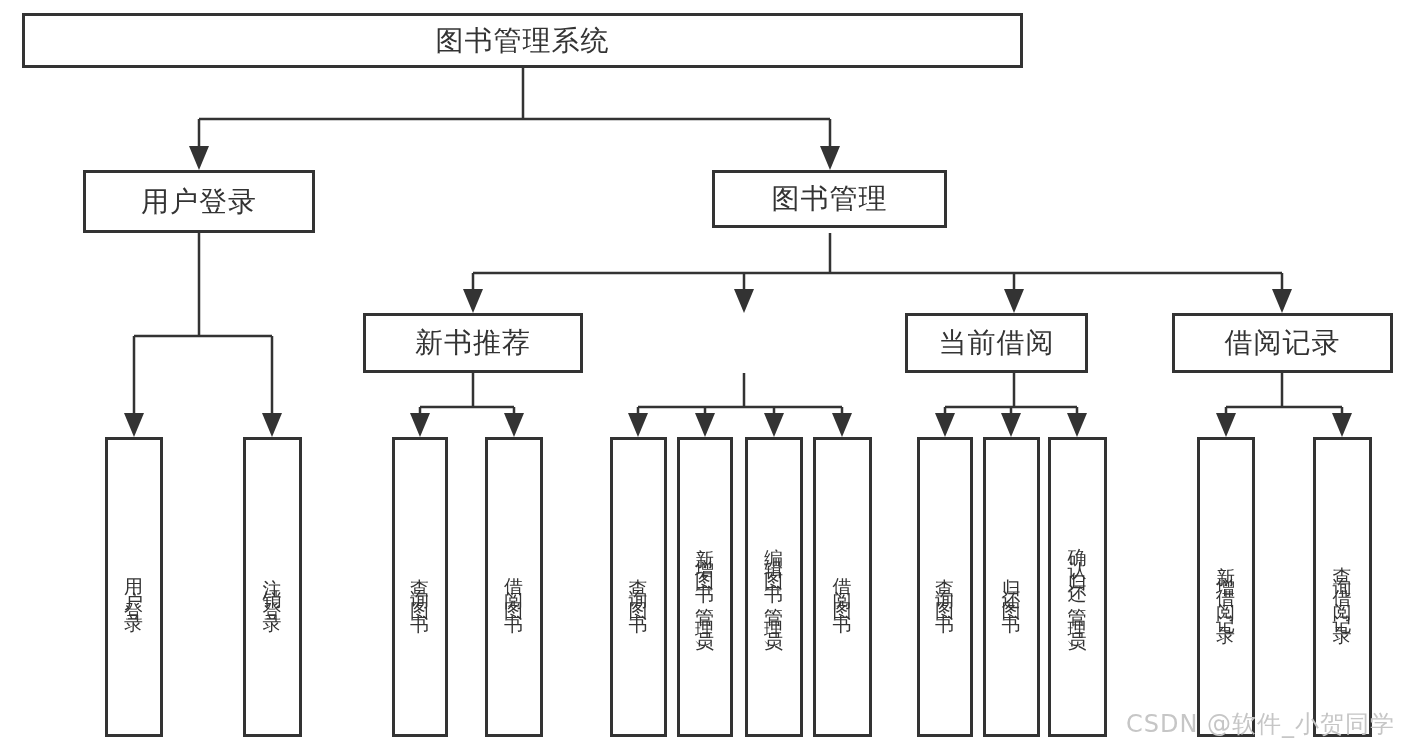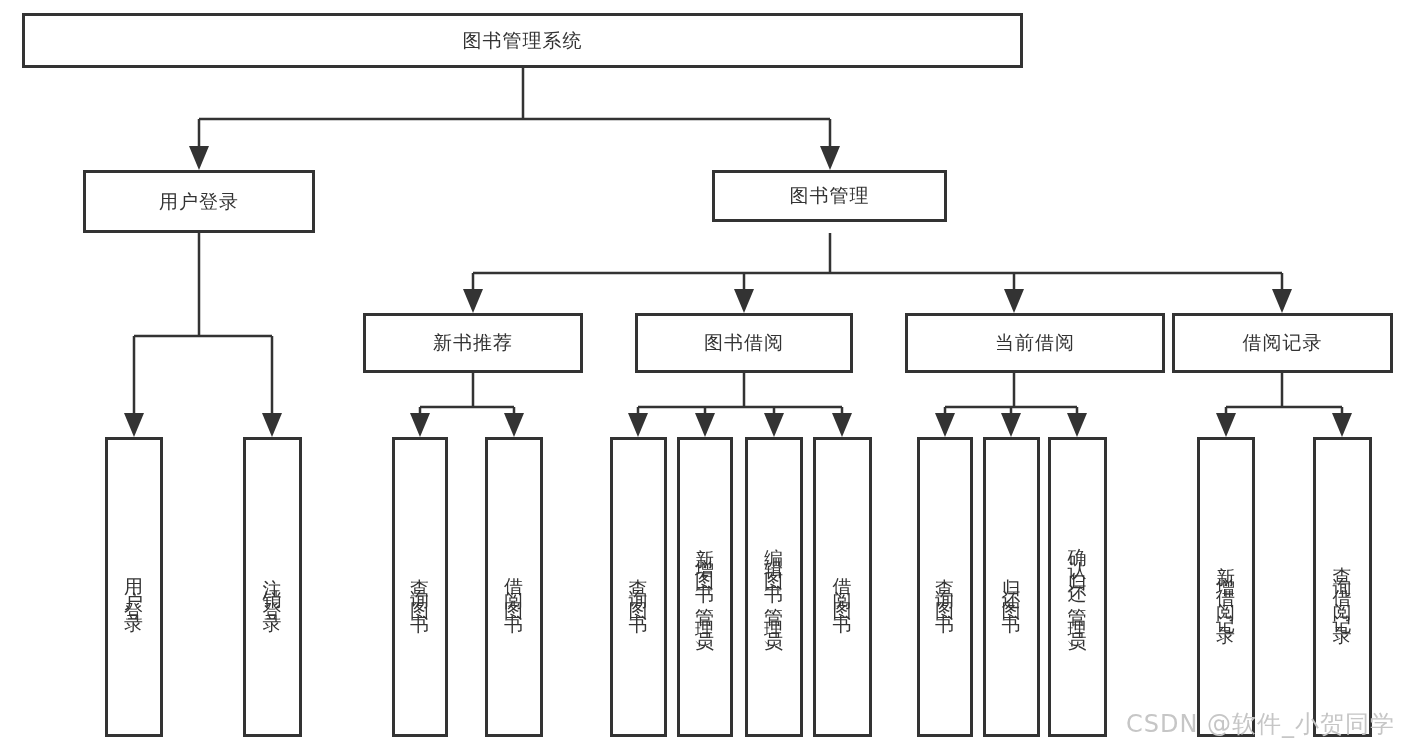--- a/index.html
+++ b/index.html
@@ -28,21 +28,21 @@
     box-sizing: border-box;
     border: 3px solid #333333;
     background: #ffffff;
     color: #333333;
     display: flex;
     align-items: center;
     justify-content: center;
     text-align: center;
   }
   .hbox {
-    font-size: 19px;
+    font-size: 28px;
     letter-spacing: 1px;
     white-space: nowrap;
   }
   .vbox {
     top: 437px;
     height: 300px;
   }
   .vbox .vtext {
     writing-mode: vertical-rl;
     text-orientation: mixed;
@@ -106,31 +106,28 @@
     </g>
   </svg>
 
   <div class="node hbox" style="left:22px; top:13px; width:1001px; height:55px;">
     <span>图书管理系统</span>
   </div>
 
   <div class="node hbox" style="left:83px; top:170px; width:232px; height:63px;">
     <span>用户登录</span>
   </div>
-  <div class="node hbox" style="left:712px; top:170px; width:235px; height:52px;">
+  <div class="node hbox" style="left:712px; top:170px; width:235px; height:58px;">
     <span>图书管理</span>
   </div>
 
   <div class="node hbox" style="left:363px; top:313px; width:220px; height:60px;justify-content:center;">
     <span>新书推荐</span>
   </div>
-  <div class="node hbox" style="left:635px; top:313px; width:218px; height:60px;">
-    <span>图书借阅</span>
-  </div>
-  <div class="node hbox" style="left:905px; top:313px; width:260px; height:60px;">
+  <div class="node hbox" style="left:905px; top:313px; width:183px; height:60px;">
     <span>当前借阅</span>
   </div>
   <div class="node hbox" style="left:1172px; top:313px; width:221px; height:60px;">
     <span>借阅记录</span>
   </div>
 
   <div class="node vbox" style="left:105px; width:58px;">
     <span class="vtext">用户登录</span>
   </div>
   <div class="node vbox" style="left:243px; width:59px;">

